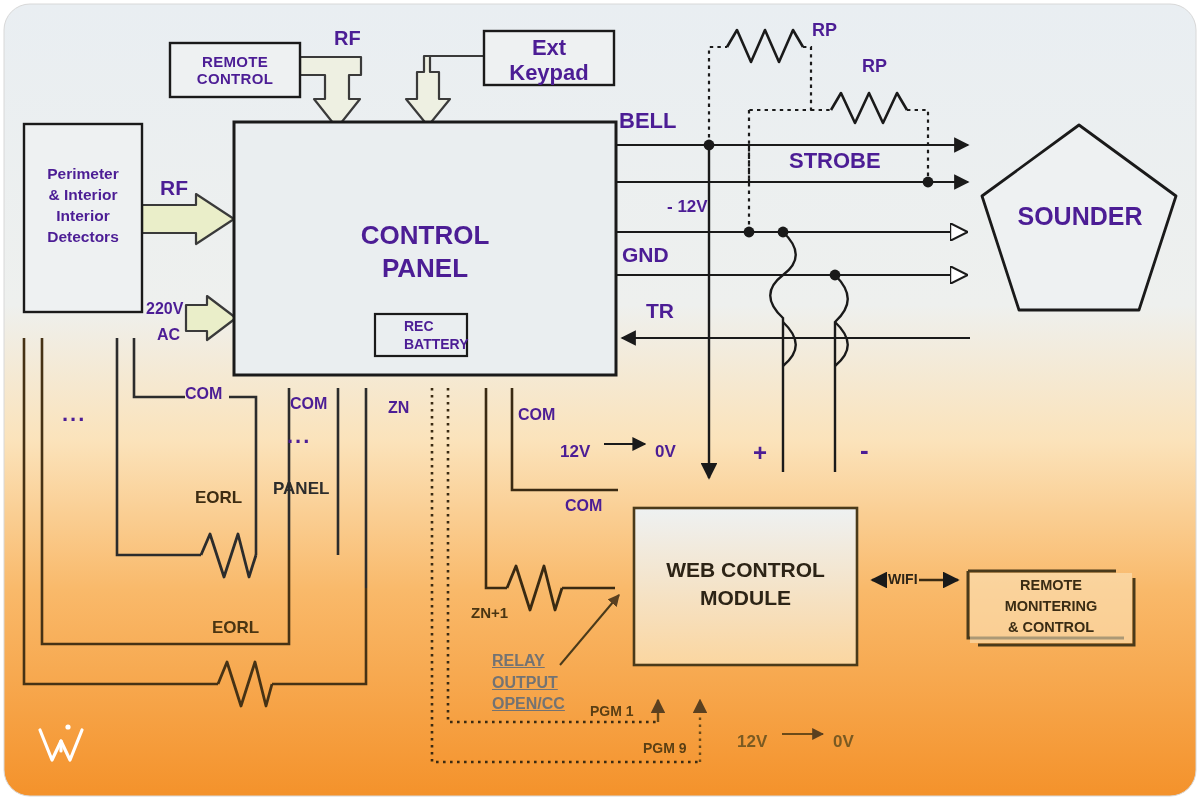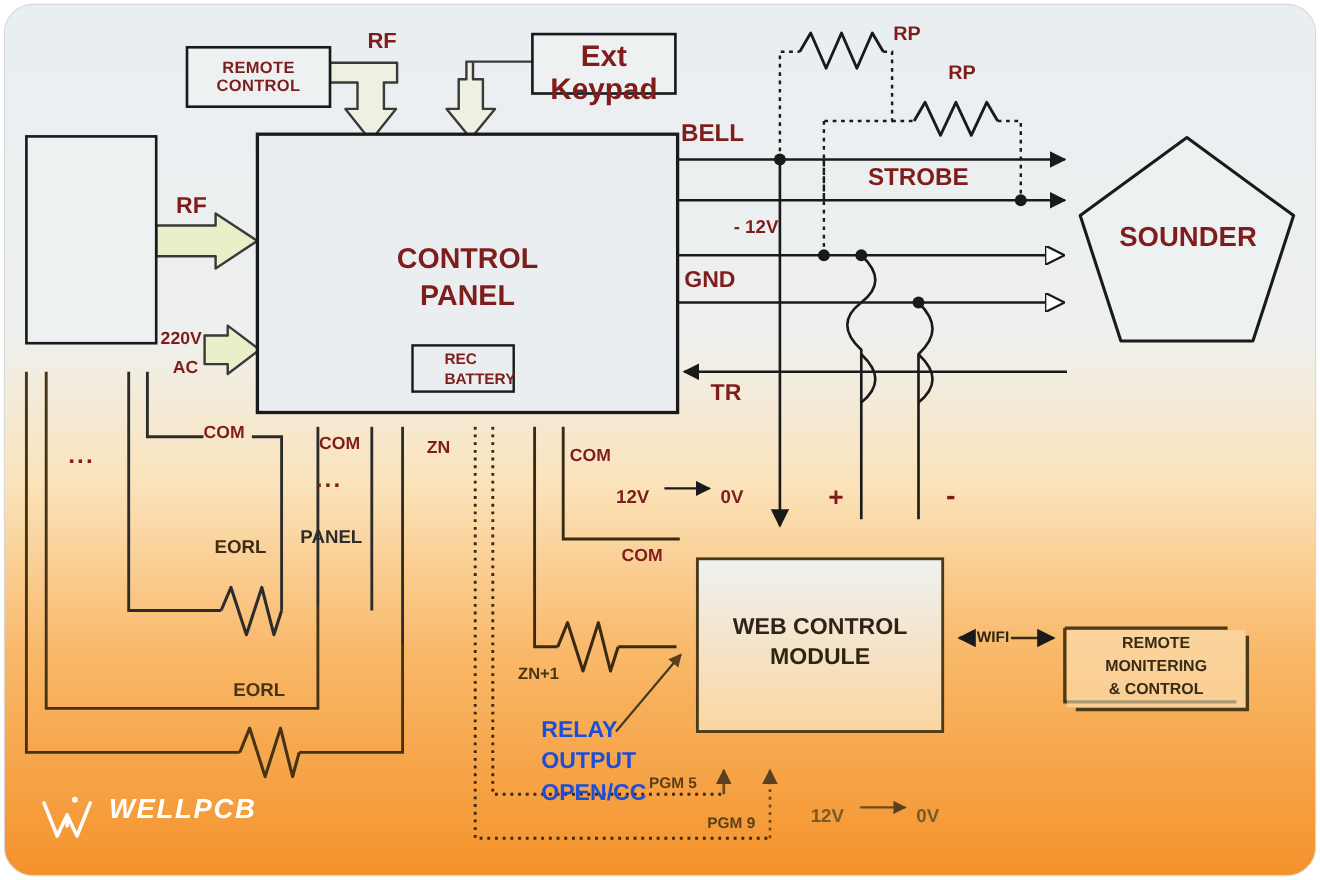--- a/index.html
+++ b/index.html
@@ -1,19 +1,19 @@
 <!DOCTYPE html>
 <html><head>
 <meta charset="utf-8">
 <style>
   html,body{margin:0;padding:0;background:#fff;}
   body{width:1200px;height:800px;font-family:"Liberation Sans",sans-serif;}
   #stage{position:relative;width:1200px;height:800px;overflow:hidden;}
   #canvas{position:absolute;left:0;top:0;width:1200px;height:800px;}
-  .lbl{position:absolute;font-family:"Liberation Sans",sans-serif;font-weight:bold;color:#7f1d1d;white-space:pre;line-height:1.12;}
+  .lbl{position:absolute;font-family:"Liberation Sans",sans-serif;font-weight:bold;color:#4c1d95;white-space:pre;line-height:1.12;}
   #wm{position:absolute;left:38px;top:722px;display:flex;align-items:center;gap:9px;}
   #wm .wmtext{font-family:"Liberation Sans",sans-serif;font-weight:bold;font-style:italic;font-size:25px;letter-spacing:1.5px;color:#fff;}
 </style>
 </head>
 <body>
 
 <div id="stage">
 
   <svg id="canvas" viewBox="0 0 1200 800">
     <defs>
@@ -200,23 +200,27 @@
     <g fill="none" stroke="#ffffff" stroke-width="3.2" stroke-linejoin="round" stroke-linecap="round">
       <path d="M40,730 L52,760 L61,741 L70,760 L82,730"></path>
       <path d="M61,741 L61,751"></path>
       <circle cx="68" cy="727" r="2.6" fill="#ffffff" stroke="none"></circle>
     </g>
   </svg>
 
   <div class="lbl" style="left:176px;top:54px;width:118px;text-align:center;font-size:15px;letter-spacing:.3px;">REMOTE
 CONTROL</div>
 
-  <div class="lbl" style="left:490px;top:36px;width:118px;text-align:center;font-size:27px;">Ext
+  <div class="lbl" style="left:490px;top:36px;width:118px;text-align:center;font-size:22px;">Ext
 Keypad</div>
 
+  <div class="lbl" style="left:26px;top:164px;width:114px;text-align:center;font-size:15.5px;line-height:1.35;">Perimeter
+&amp; Interior
+Interior
+Detectors</div>
 
   <div class="lbl" style="left:300px;top:219px;width:250px;text-align:center;font-size:26px;line-height:1.25;">CONTROL
 PANEL</div>
 
   <div class="lbl" style="left:379px;top:317px;width:88px;text-align:left;font-size:14px;line-height:1.3;margin-left:25px;">REC
 BATTERY</div>
 
   <div class="lbl" style="left:1000px;top:202px;width:160px;text-align:center;font-size:25px;">SOUNDER</div>
 
   <div class="lbl" style="left:640px;top:556px;width:211px;text-align:center;font-size:21px;line-height:1.35;color:#2d2416;">WEB CONTROL
@@ -228,52 +232,48 @@
 
   <div class="lbl" style="left:334px;top:27px;font-size:20px;">RF</div>
   <div class="lbl" style="left:160px;top:176px;font-size:21px;">RF</div>
   <div class="lbl" style="left:146px;top:300px;font-size:16px;text-align:right;">220V</div>
   <div class="lbl" style="left:157px;top:326px;font-size:16px;">AC</div>
 
   <div class="lbl" style="left:619px;top:109px;font-size:22px;">BELL</div>
   <div class="lbl" style="left:789px;top:149px;font-size:22px;">STROBE</div>
   <div class="lbl" style="left:619px;top:197px;font-size:17px;margin-left:48px;">- 12V</div>
   <div class="lbl" style="left:622px;top:243px;font-size:21px;">GND</div>
-  <div class="lbl" style="left:646px;top:299px;font-size:21px;margin-top:47px;">TR</div>
+  <div class="lbl" style="left:646px;top:299px;font-size:21px;">TR</div>
 
   <div class="lbl" style="left:812px;top:20px;font-size:18px;">RP</div>
   <div class="lbl" style="left:862px;top:56px;font-size:18px;">RP</div>
 
   <div class="lbl" style="left:185px;top:385px;font-size:16px;">COM</div>
   <div class="lbl" style="left:290px;top:395px;font-size:16px;">COM</div>
   <div class="lbl" style="left:388px;top:399px;font-size:16px;">ZN</div>
   <div class="lbl" style="left:518px;top:406px;font-size:16px;">COM</div>
   <div class="lbl" style="left:565px;top:497px;font-size:16px;">COM</div>
 
   <div class="lbl" style="left:62px;top:402px;font-size:22px;letter-spacing:2px;">...</div>
   <div class="lbl" style="left:287px;top:424px;font-size:22px;letter-spacing:2px;">...</div>
 
   <div class="lbl" style="left:195px;top:488px;font-size:17px;color:#3d2c12;">EORL</div>
   <div class="lbl" style="left:273px;top:479px;font-size:17px;color:#2c2c2c;">PANEL</div>
   <div class="lbl" style="left:212px;top:618px;font-size:17px;color:#4a3512;">EORL</div>
 
   <div class="lbl" style="left:471px;top:605px;font-size:15px;color:#4a3512;">ZN+1</div>
-  <div class="lbl" style="left:492px;top:650px;font-size:21px;line-height:1.35;color:#1d4ed8;">RELAY
+  <div class="lbl" style="left:492px;top:650px;font-size:16px;line-height:1.35;color:#737373;text-decoration:underline;">RELAY
 OUTPUT
 OPEN/CC</div>
-  <div class="lbl" style="left:590px;top:704px;font-size:14px;color:#5a3f14;">PGM 5</div>
+  <div class="lbl" style="left:590px;top:704px;font-size:14px;color:#5a3f14;">PGM 1</div>
   <div class="lbl" style="left:643px;top:741px;font-size:14px;color:#5a3f14;">PGM 9</div>
 
   <div class="lbl" style="left:560px;top:442px;font-size:17px;">12V</div>
   <div class="lbl" style="left:655px;top:442px;font-size:17px;">0V</div>
   <div class="lbl" style="left:737px;top:732px;font-size:17px;color:#7a5a22;">12V</div>
   <div class="lbl" style="left:833px;top:732px;font-size:17px;color:#7a5a22;">0V</div>
 
   <div class="lbl" style="left:753px;top:440px;font-size:24px;">+</div>
   <div class="lbl" style="left:860px;top:436px;font-size:26px;">-</div>
   <div class="lbl" style="left:888px;top:572px;font-size:14px;color:#2d2416;">WIFI</div>
 
-  <div id="wm">
-    <span style="display:inline-block;width:52px;"></span>
-    <span class="wmtext">WELLPCB</span>
-  </div>
 
 </div>
 
 </body></html>

